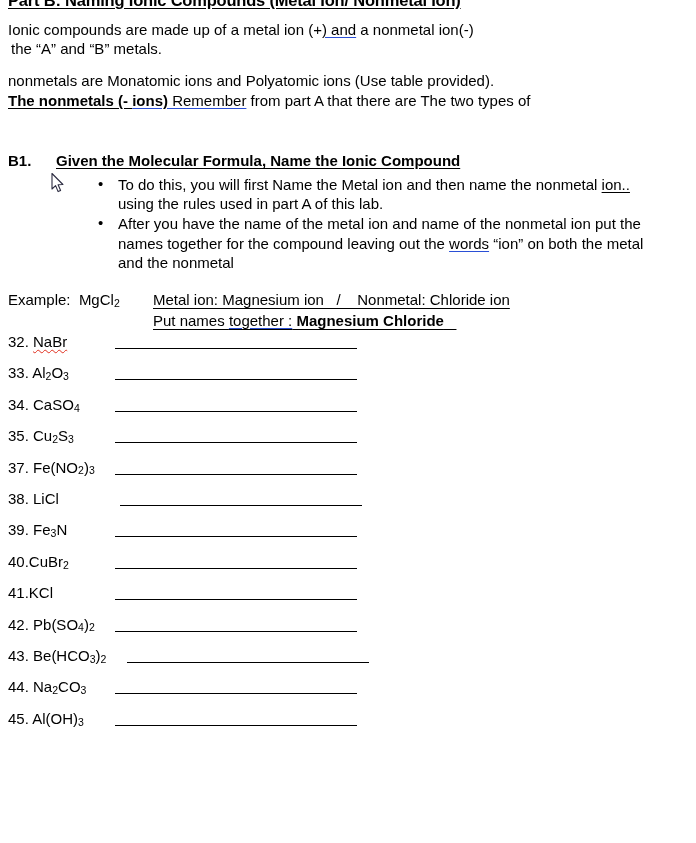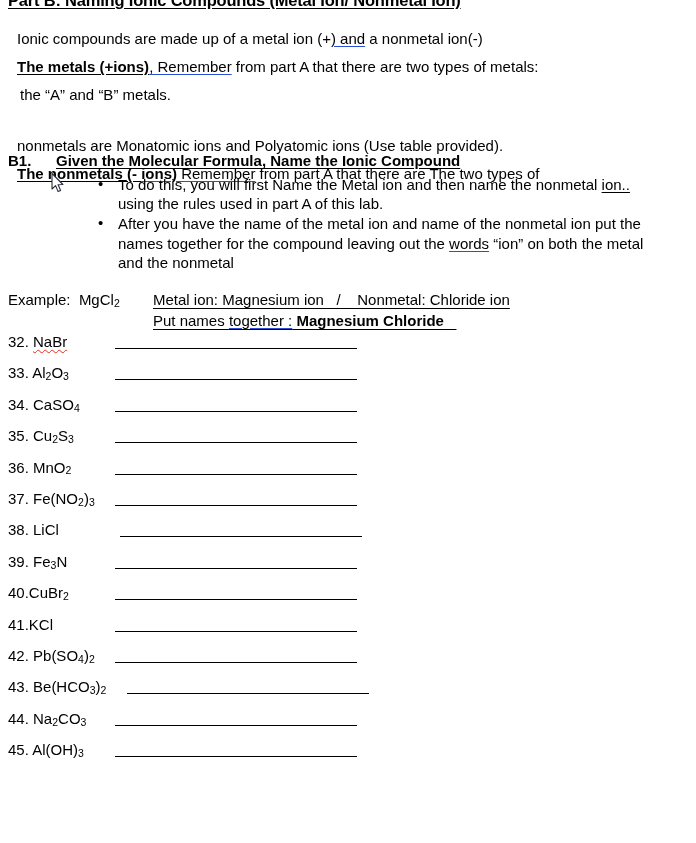--- a/index.html
+++ b/index.html
@@ -38,21 +38,21 @@
     white-space: nowrap;
   }
 
   
   .intro {
     position: absolute;
     top: 20px;
     left: 8px;
     width: 670px;
   }
-  .intro p { margin: 9px; }
+  .intro p { margin: 0; }
   .intro .gap { height: 13px; }
 
   .u-black { text-decoration: underline; text-underline-offset: 2px; }
   .u-blue {
     text-decoration: underline;
     text-decoration-color: #2a4fd6;
     text-underline-offset: 2px;
   }
   .b { font-weight: bold; }
 
@@ -173,21 +173,20 @@
 </head>
 <body>
 
 <div class="page">
 
   <div class="part-title">Part B: Naming Ionic Compounds (Metal Ion/ Nonmetal Ion)</div>
 
   <div class="intro">
     <p><span>Ionic compounds are made up of a metal ion (+</span><span class="u-blue">) and</span><span> a nonmetal ion(-)</span></p>
 
-    <p><span class="b u-black">The metals (+ions)</span><span class="u-blue">,  Remember</span><span> from part A that there are two types of metals:</span></p>
 
     <p class="line2-indent"> the “A” and “B” metals.</p>
 
     <div class="gap"></div>
 
     <p>nonmetals are Monatomic ions and Polyatomic ions (Use table provided).</p>
 
     <p><span class="b u-black">The nonmetals (- </span><span class="b u-blue">ions)</span><span class="u-blue">  Remember</span><span> from part A that there are The two types of</span></p>
   </div>
 
@@ -218,24 +217,20 @@
       </div>
       <div class="q-row">
         <div class="q-formula"><span>34. </span><span>CaSO<sub>4</sub></span></div>
         <div class="q-blank" style="left: 107px; width: 242px;"></div>
       </div>
       <div class="q-row">
         <div class="q-formula"><span>35. </span><span>Cu<sub>2</sub>S<sub>3</sub></span></div>
         <div class="q-blank" style="left: 107px; width: 242px;"></div>
       </div>
       <div class="q-row">
-        <div class="q-formula"><span>36. </span><span>MnO<sub>2</sub></span></div>
-        <div class="q-blank" style="left: 107px; width: 242px;"></div>
-      </div>
-      <div class="q-row">
         <div class="q-formula"><span>37. </span><span>Fe(NO<sub>2</sub>)<sub>3</sub></span></div>
         <div class="q-blank" style="left: 107px; width: 242px;"></div>
       </div>
       <div class="q-row">
         <div class="q-formula"><span>38. </span><span>LiCl</span></div>
         <div class="q-blank" style="left: 112px; width: 242px;"></div>
       </div>
       <div class="q-row">
         <div class="q-formula"><span>39. </span><span>Fe<sub>3</sub>N</span></div>
         <div class="q-blank" style="left: 107px; width: 242px;"></div>

